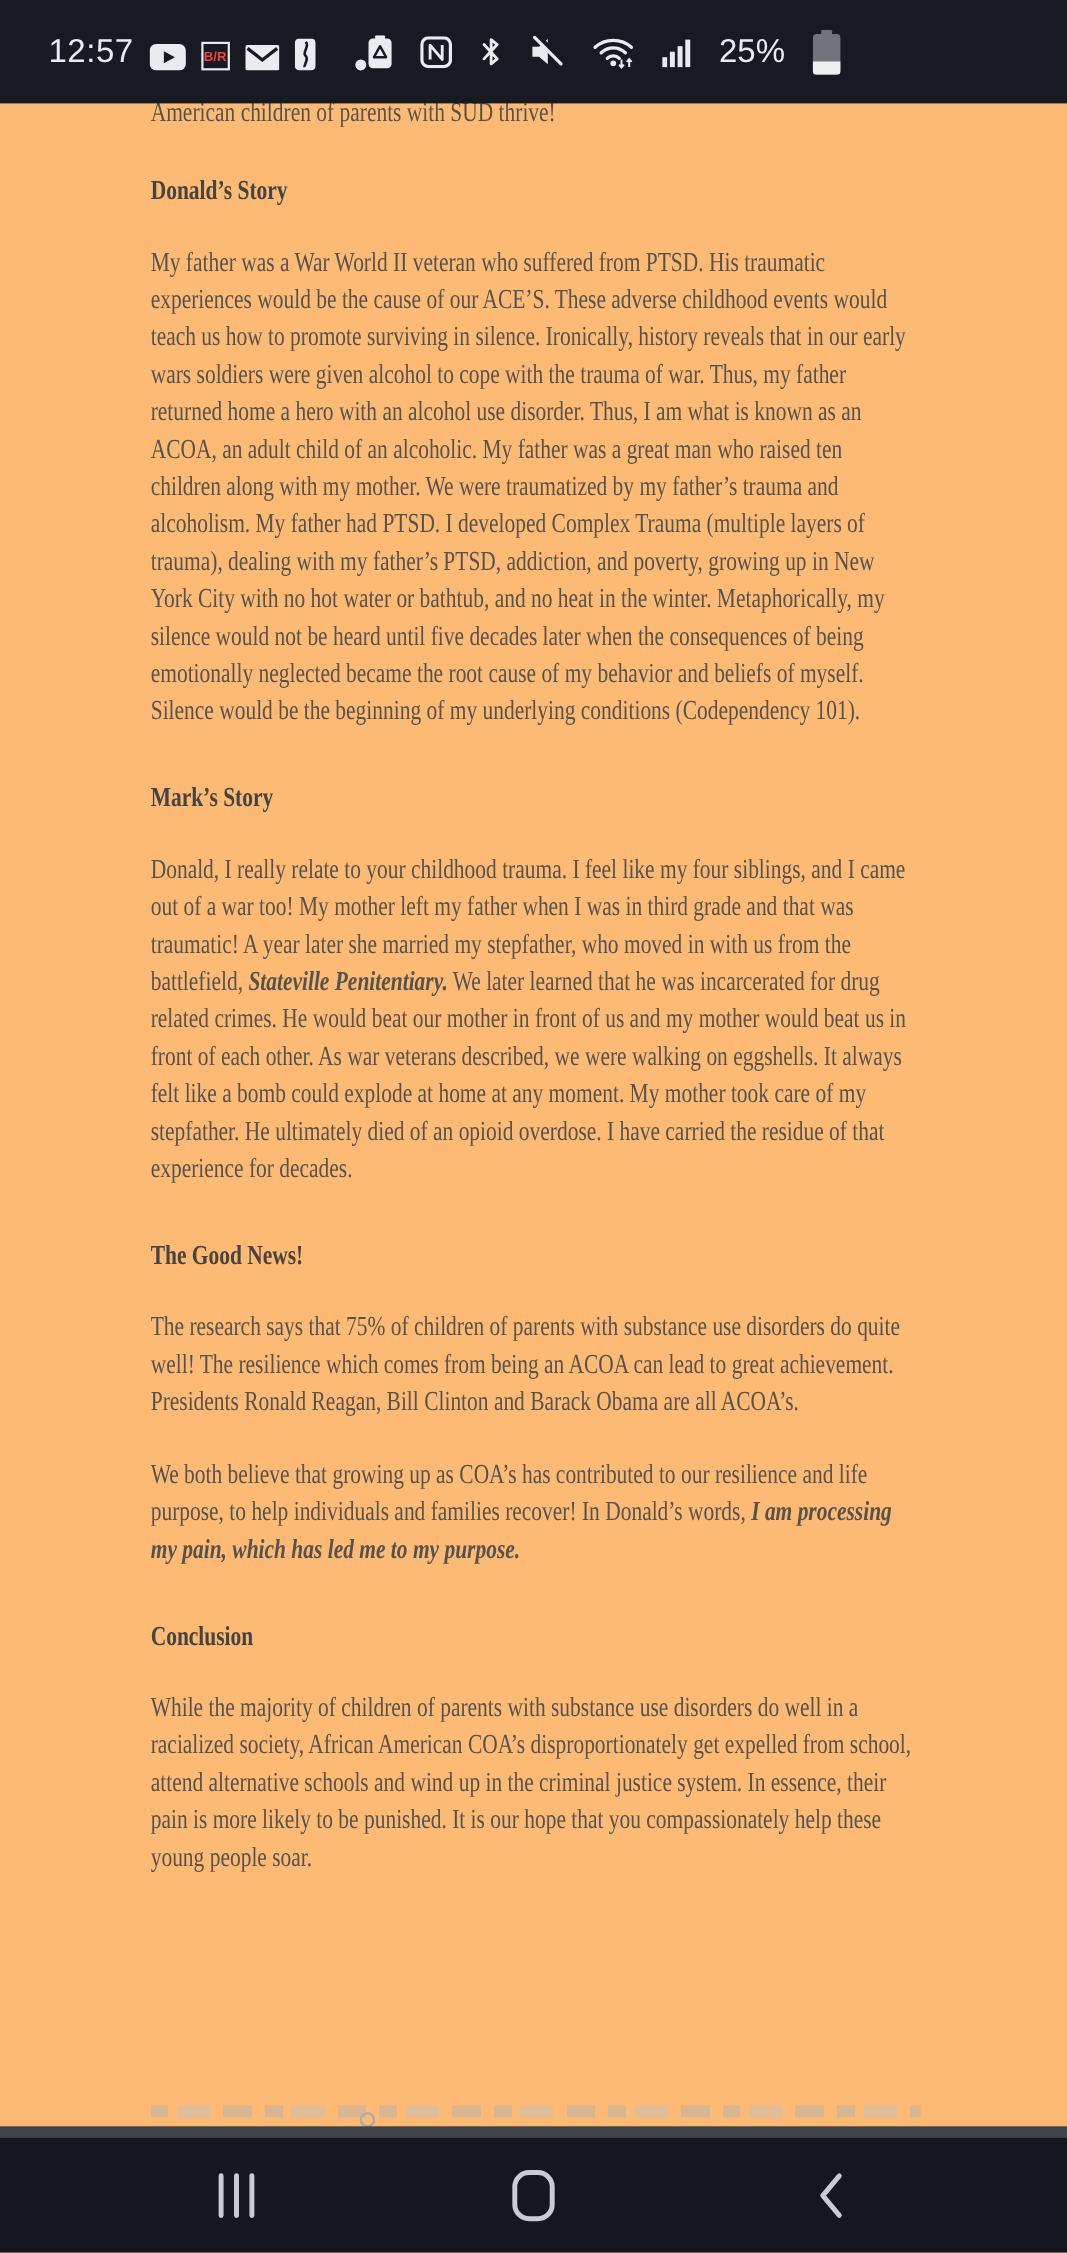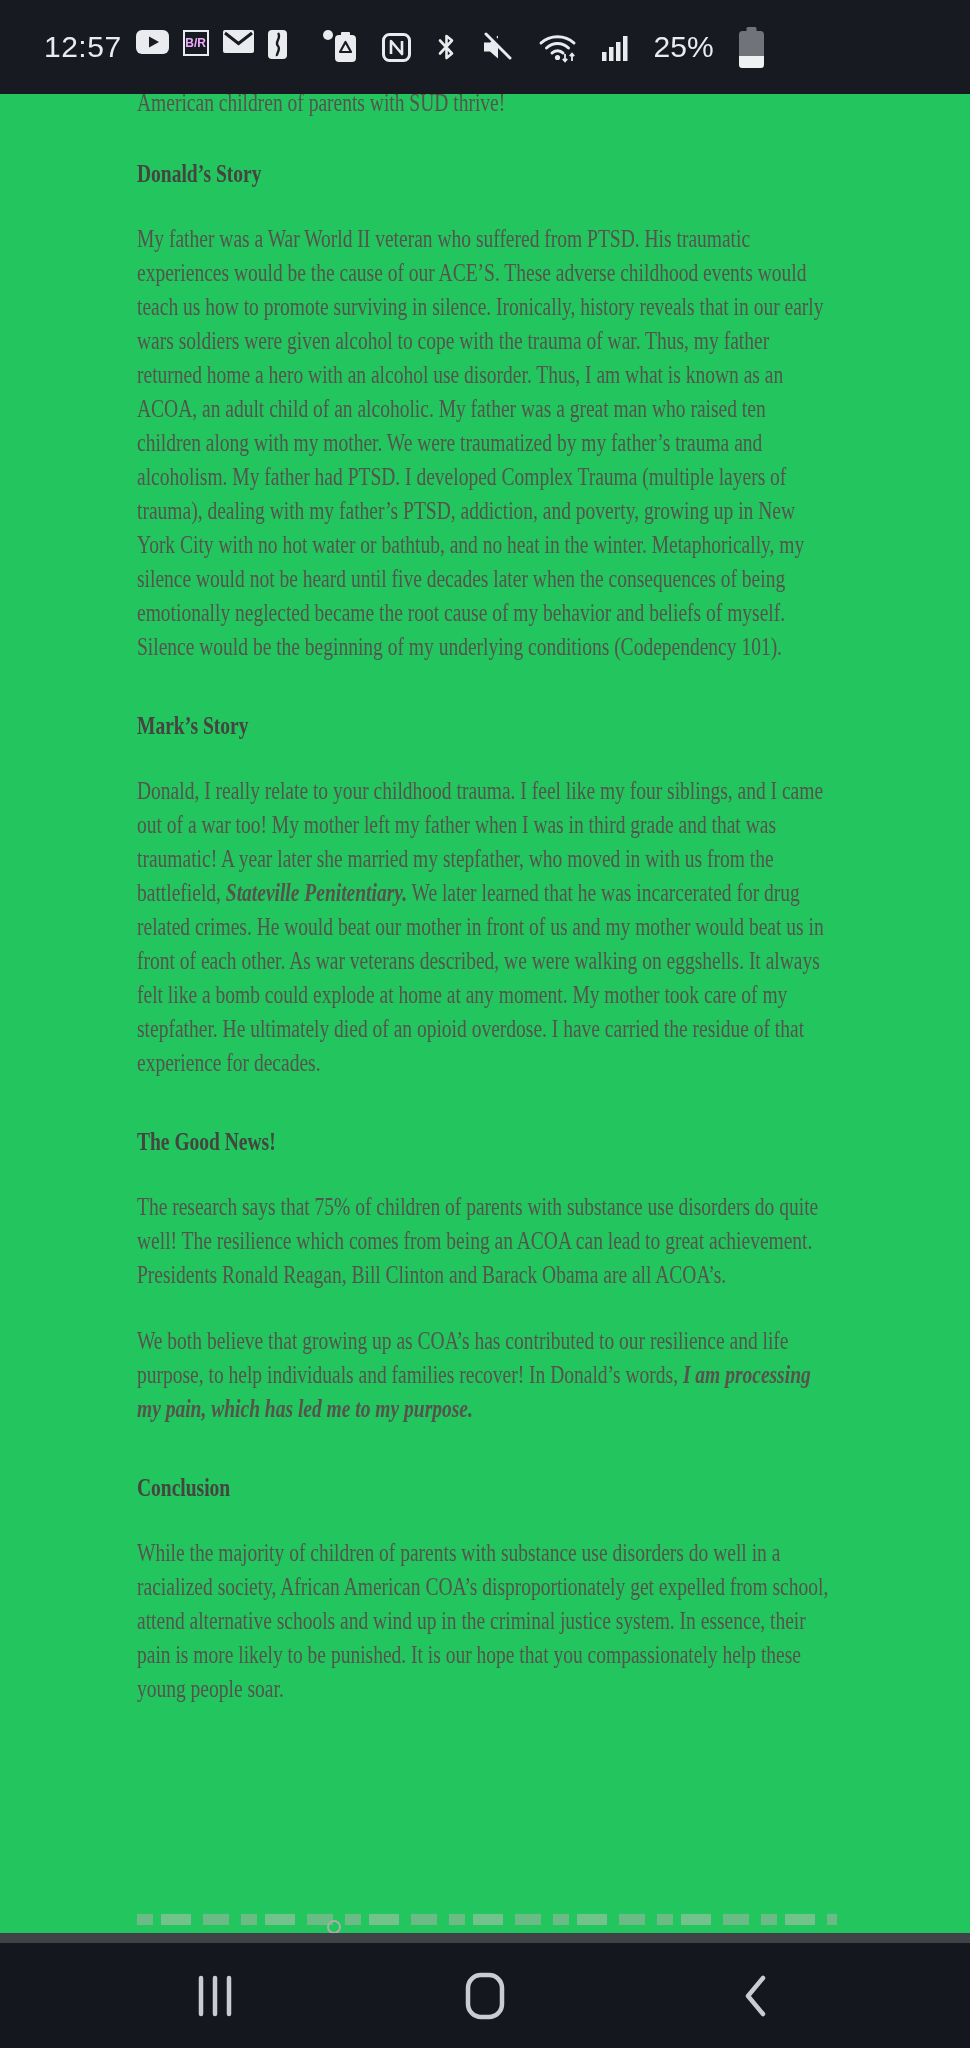--- a/index.html
+++ b/index.html
@@ -7,33 +7,33 @@
     width:970px;height:2048px;position:relative;overflow:hidden;
     background:#fbfbfa;
     font-family:"Liberation Serif","DejaVu Serif",serif;
   }
   
   .status-bar{
     position:absolute;top:0;left:0;right:0;height:94px;background:#171a21;
     display:flex;align-items:center;box-sizing:border-box;padding-left:44px;
     z-index:10;color:#e9ebee;font-family:"Liberation Sans","DejaVu Sans",sans-serif;
   }
-  .sb-left{display:flex;align-items:flex-start;gap:14px;}
+  .sb-left{display:flex;align-items:flex-end;gap:14px;}
   .sb-time{font-size:30px;letter-spacing:.5px;}
   .sb-right{display:flex;align-items:center;gap:24px;margin-left:auto;margin-right:239px;}
   .sb-pct{font-size:30px;}
   .icon{display:inline-flex;align-items:center;justify-content:center;}
   .br-box{
     width:26px;height:26px;border:2px solid #e9ebee;box-sizing:border-box;
     display:flex;align-items:center;justify-content:center;
-    font-size:12px;font-weight:bold;color:#f0abfc;letter-spacing:0;
+    font-size:12px;font-weight:bold;color:#ef4444;letter-spacing:0;
   }
   .notif-dot{width:10px;height:10px;border-radius:50%;background:#e9ebee;margin-left:22px;}
   
-  .content{position:absolute;inset:0;background:#22c55e;z-index:1;}
+  .content{position:absolute;inset:0;background:#fdba74;z-index:1;}
   .article{
     margin-left:137px;width:892px;transform:scaleX(0.78);transform-origin:0 0;
     padding-top:86px;color:#56534d;font-size:25px;line-height:34px;
   }
   .article p{margin:0 0 32px 0;}
   .article p.intro{margin:0;}
   .article h2{
     font-size:25px;line-height:32px;font-weight:700;color:#454440;margin:46px 0 32px 0;
   }
   .article h2.first{margin-top:38px;}

